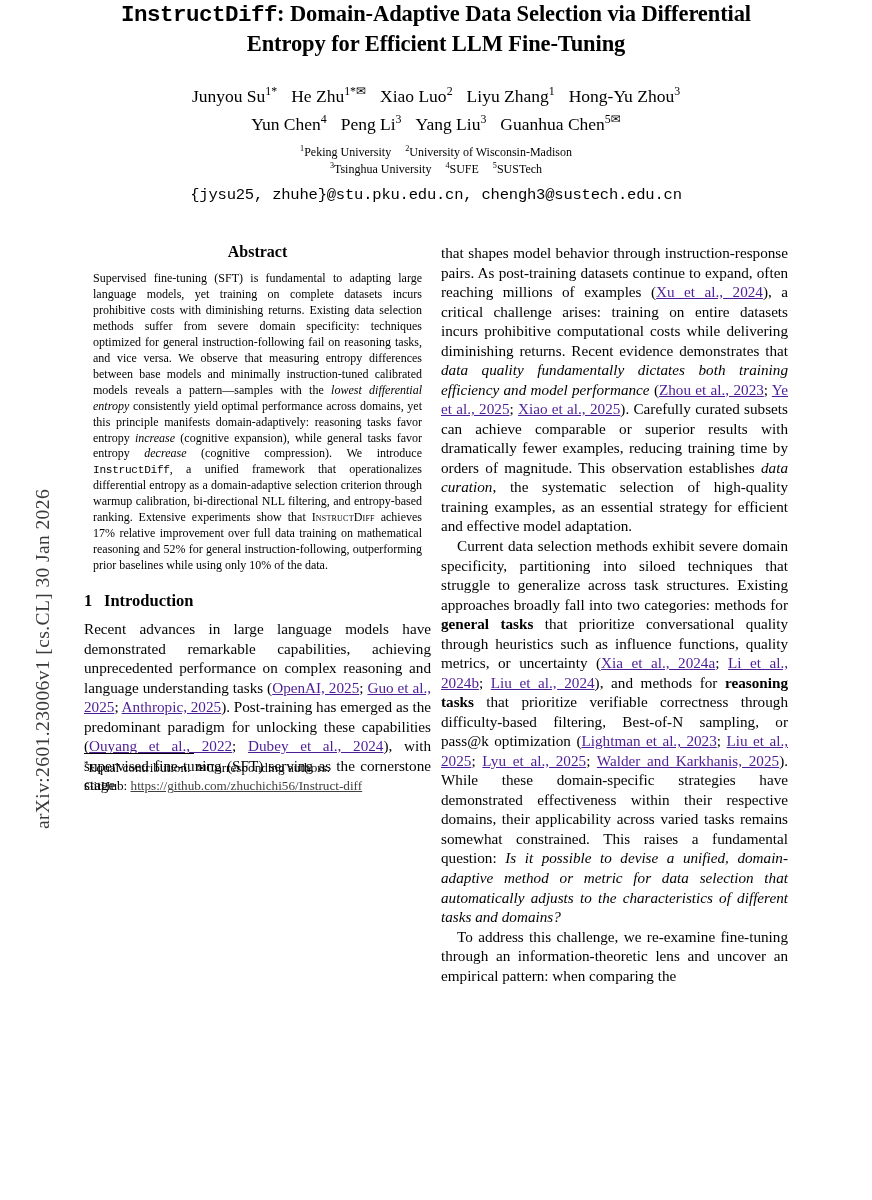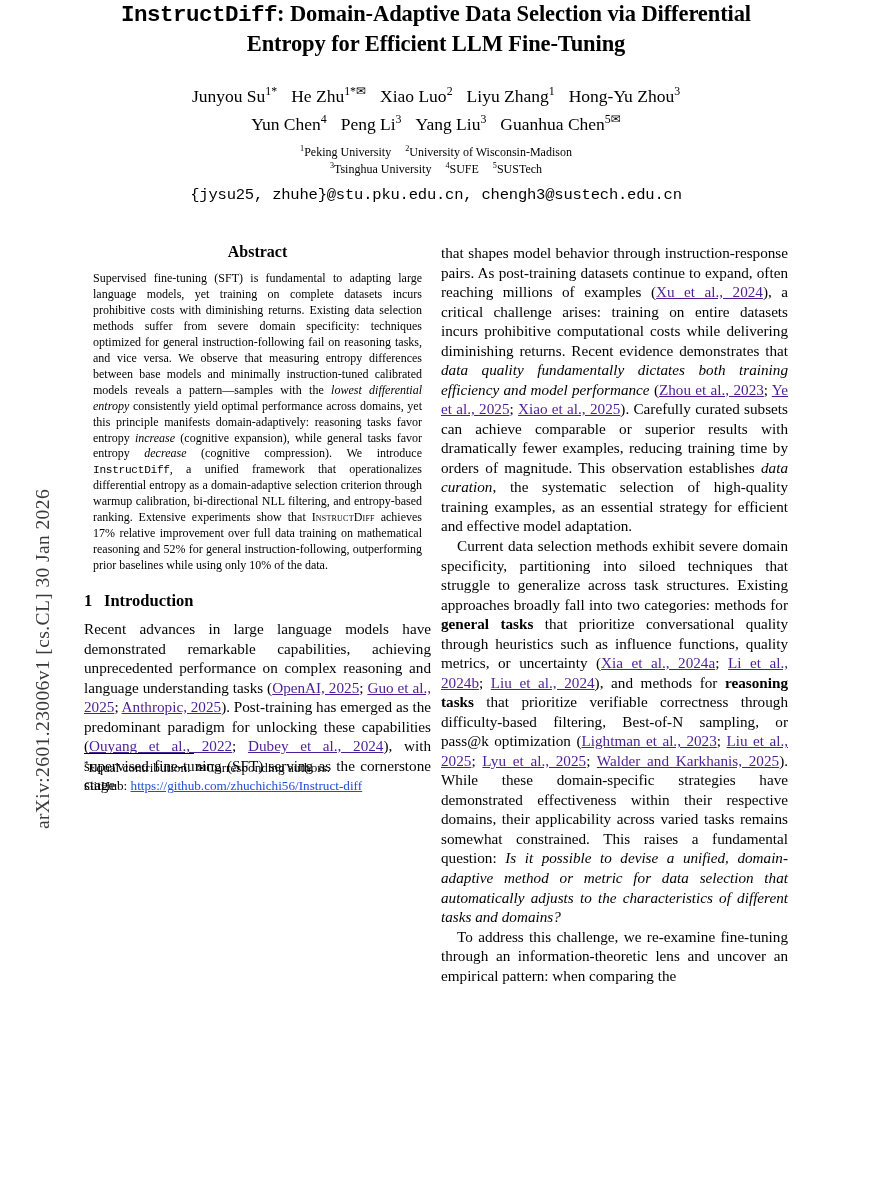--- a/index.html
+++ b/index.html
@@ -112,21 +112,21 @@
     text-justify: inter-word;
     hyphens: auto;
   }
   p.body + p.body { text-indent: 16px; margin-top: 0; }
   .abstract-block p.body {
     font-size: 12px;
     line-height: 1.33;
   }
   .abstract-block { padding: 0 9px; }
   .cite { color: #4c1d95; }
-  .lnk { color: #1d4ed8; }
+  .lnk { color: #404040; }
   i { font-style: italic; }
   .sc {
     font-variant: small-caps;
     letter-spacing: 0.2px;
   }
   .codename {
     font-family: "Liberation Mono", monospace;
     font-size: 0.93em;
     letter-spacing: -0.3px;
   }

